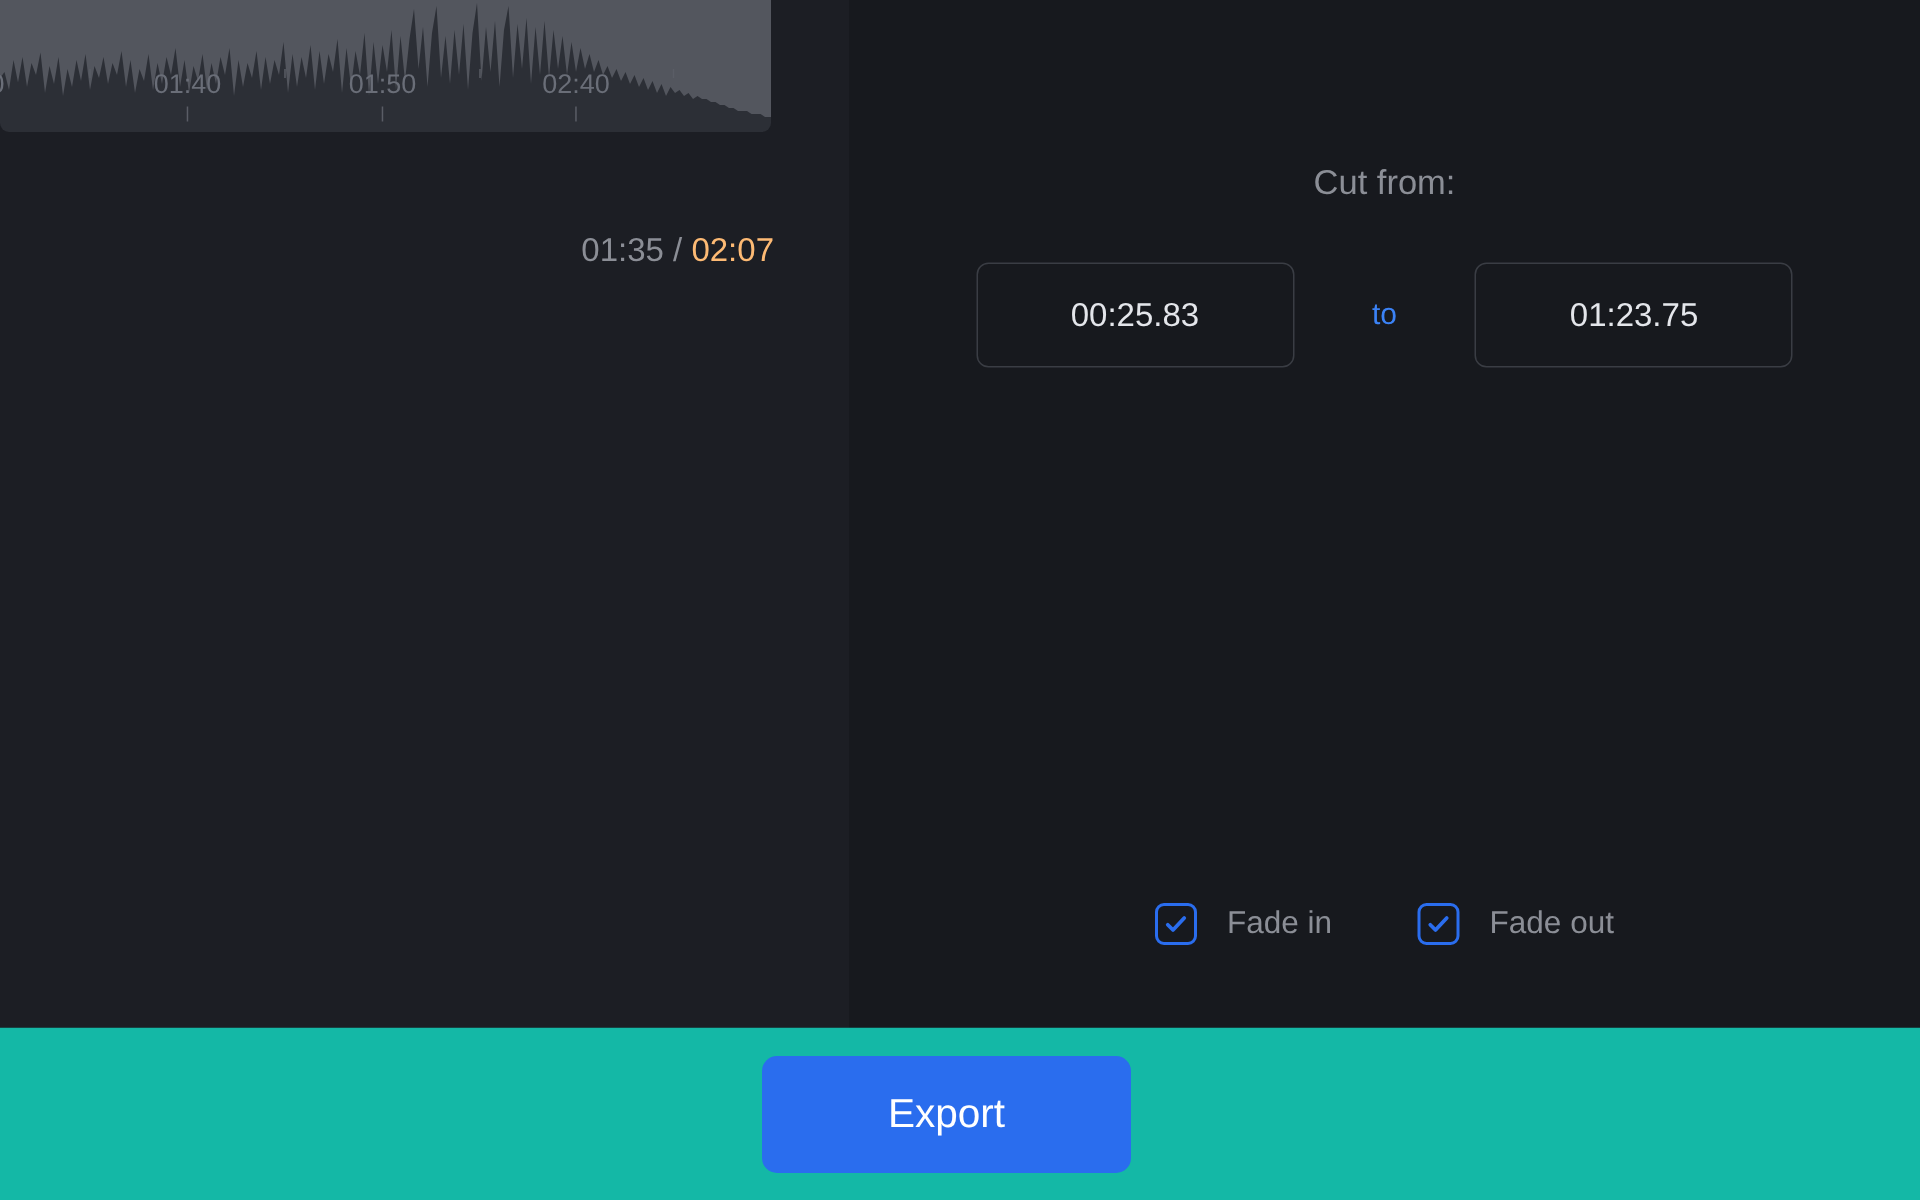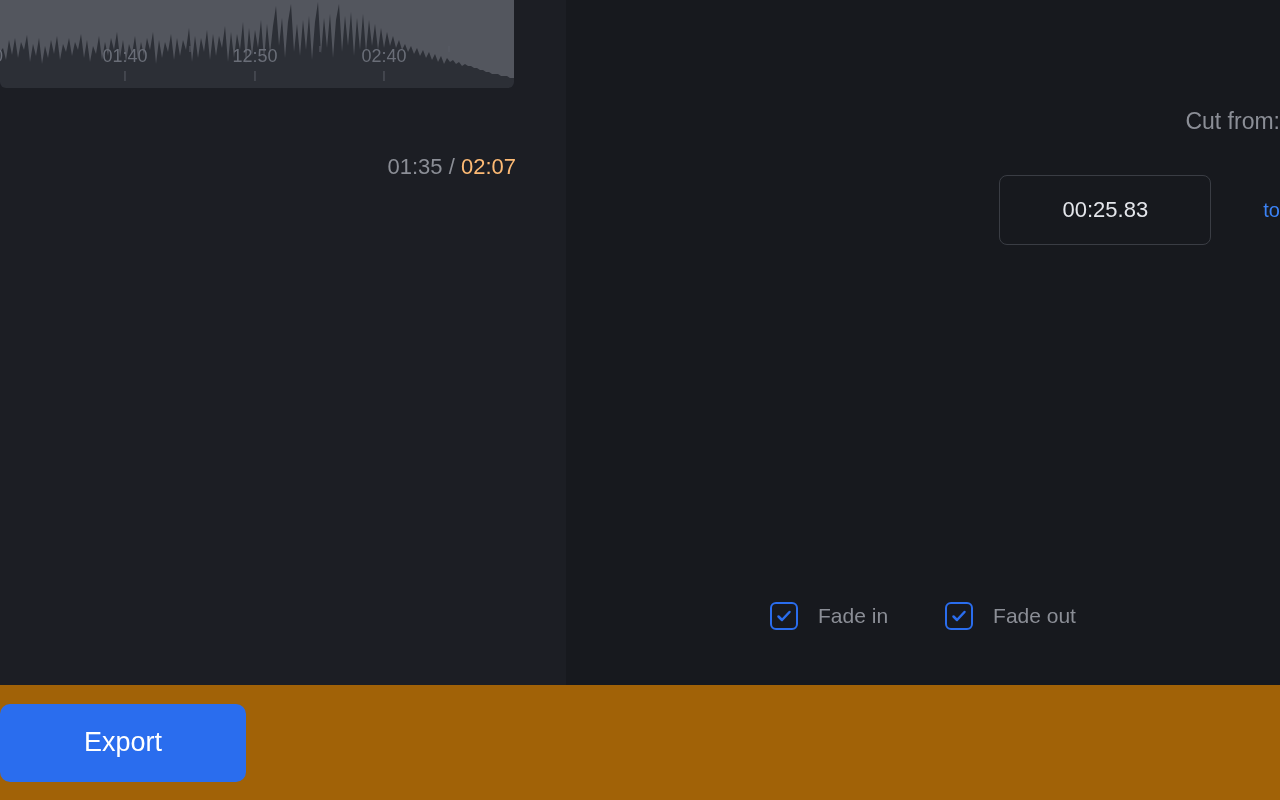--- a/index.html
+++ b/index.html
@@ -85,21 +85,21 @@
       color: #fdba74;
     }
 
     .cut-section {
       position: absolute;
       top: 108px;
       left: 0;
       right: 0;
       display: flex;
       flex-direction: column;
-      align-items: flex-end;
+      align-items: center;
     }
     .cut-label {
       font-size: 23px;
       color: #8b8e96;
       margin-bottom: 40px;
     }
     .cut-inputs {
       display: flex;
       align-items: center;
       gap: 52px;
@@ -149,23 +149,23 @@
       width: 16px;
       height: 16px;
     }
     .checkbox-label {
       font-size: 21px;
       color: #8b8e96;
     }
 
     .footer-bar {
       height: 115px;
-      background: #a16207;
-      display: flex;
-      justify-content: flex-start;
+      background: #14b8a6;
+      display: flex;
+      justify-content: center;
       align-items: center;
       padding-right: 18px;
     }
     .export-btn {
       width: 246px;
       height: 78px;
       background: #2a6dee;
       border: none;
       border-radius: 10px;
       color: white;
@@ -193,21 +193,21 @@
             <span class="tick-mark minor"></span>
           </div>
         <div class="tick" style="left:125px">
           <span class="tick-label">01:40</span>
           <span class="tick-mark"></span>
         </div>
         <div class="tick" style="left:190px">
             <span class="tick-mark minor"></span>
           </div>
         <div class="tick" style="left:255px">
-          <span class="tick-label">12:50</span>
+          <span class="tick-label">01:50</span>
           <span class="tick-mark"></span>
         </div>
         <div class="tick" style="left:320px">
             <span class="tick-mark minor"></span>
           </div>
         <div class="tick" style="left:384px">
           <span class="tick-label">02:40</span>
           <span class="tick-mark"></span>
         </div>
         <div class="tick" style="left:449px">
@@ -219,20 +219,21 @@
       <span>01:35</span><span> / </span><span class="total">02:07</span>
     </div>
   </div>
 
   <div class="right-panel">
     <div class="cut-section">
       <div class="cut-label">Cut from:</div>
       <div class="cut-inputs">
         <input class="time-input" type="text" value="00:25.83" style="">
         <span class="to-label">to</span>
+        <input class="time-input" type="text" value="01:23.75" style="">
       </div>
     </div>
 
     <div class="fade-options">
       <div class="checkbox-item">
         <div class="checkbox">
           <svg viewBox="0 0 16 16">
             <path fill="none" stroke="#2a6dee" stroke-width="2.5" stroke-linecap="round" stroke-linejoin="round" d="M2.5 8.5 L6 12 L13.5 4"></path>
           </svg>
         </div>

